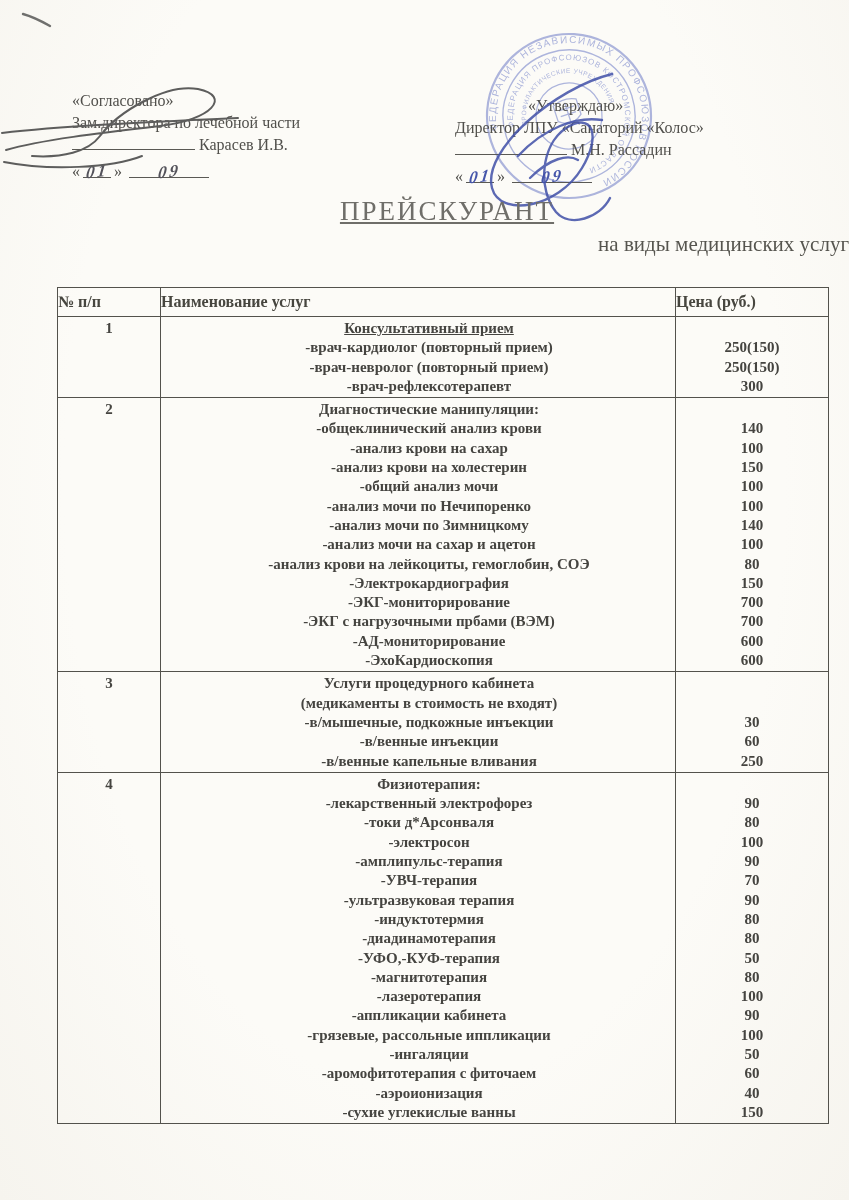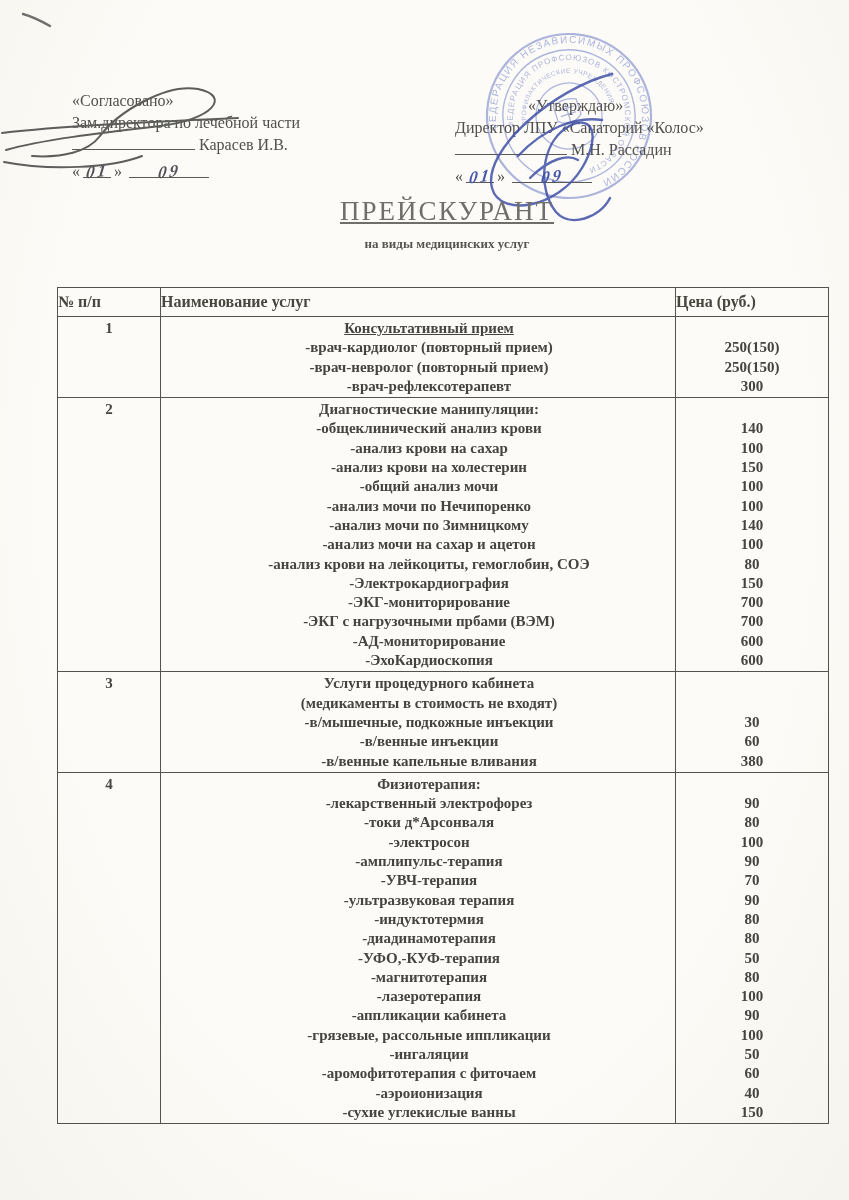--- a/index.html
+++ b/index.html
@@ -18,21 +18,21 @@
   .dslot.long{min-width:80px;}
   .hand{display:inline-block;font-style:italic;font-size:17px;font-weight:bold;
         transform:rotate(-7deg) skewX(-14deg);letter-spacing:3px;}
   .hand.dark{color:#53525a;}
   .hand.blue{color:#4656aa;}
   .appr-right .appr-label{margin-left:73px;}
 
   
   .title-wrap{position:absolute;top:196px;left:45px;width:804px;text-align:center;}
   .doc-title{margin:0;font-size:27px;font-weight:400;letter-spacing:2px;color:#6f6e69;text-decoration:underline;}
-  .doc-sub{font-size:13px;font-weight:bold;color:#56554f;line-height:20px;}
+  .doc-sub{font-size:21px;font-weight:normal;color:#56554f;line-height:20px;text-align:right;}
   .doc-sub.first{margin-top:7px;}
 
   
   table.price{position:absolute;left:57px;top:287px;width:771px;border-collapse:collapse;
               table-layout:fixed;color:#454440;}
   table.price th,table.price td{border:1.5px solid #53524c;}
   table.price thead th{height:28px;padding:0;font-size:16px;font-weight:bold;text-align:left;
                        color:#47463f;}
   table.price td{vertical-align:top;padding:2px 0 1px 0;}
   .col-num{text-align:center;font-weight:bold;font-size:15px;line-height:19.3px;}
@@ -195,21 +195,21 @@
             <div class="line svc">(медикаменты в стоимость не входят)</div>
             <div class="line svc">-в/мышечные, подкожные инъекции</div>
             <div class="line svc">-в/венные инъекции</div>
             <div class="line svc">-в/венные капельные вливания</div>
           </td>
           <td>
             <div class="line price-line"></div>
             <div class="line price-line"></div>
             <div class="line price-line">30</div>
             <div class="line price-line">60</div>
-            <div class="line price-line">380</div>
+            <div class="line price-line">250</div>
           </td>
         </tr>
         <tr>
           <td class="col-num">4</td>
           <td>
             <div class="line svc">Физиотерапия:</div>
             <div class="line svc">-лекарственный электрофорез</div>
             <div class="line svc">-токи д*Арсонваля</div>
             <div class="line svc">-электросон</div>
             <div class="line svc">-амплипульс-терапия</div>

